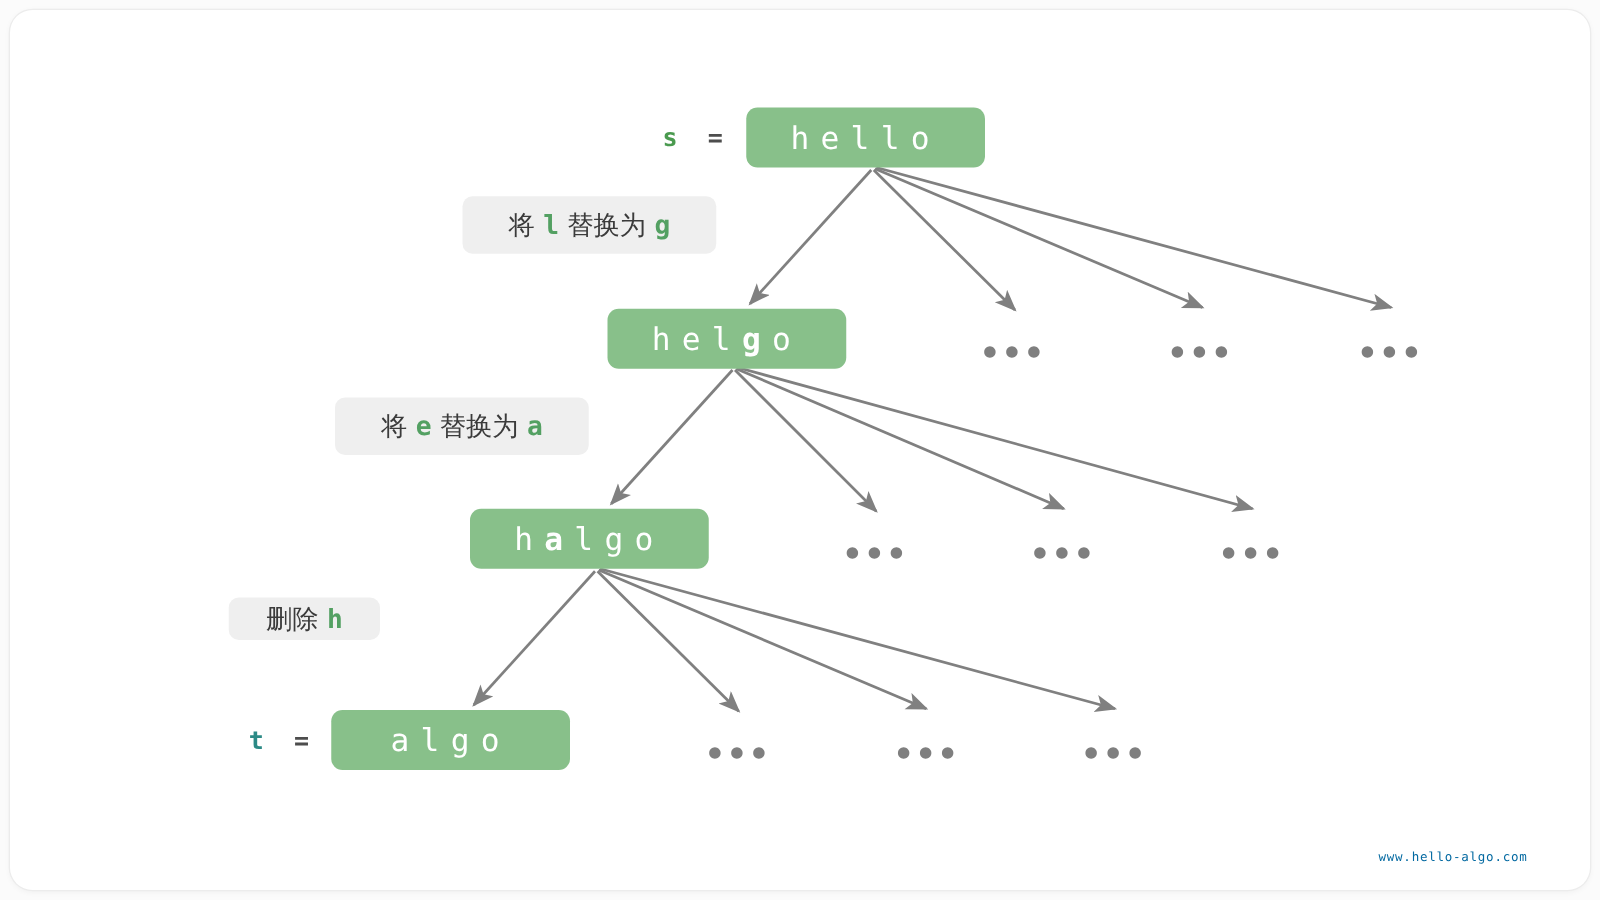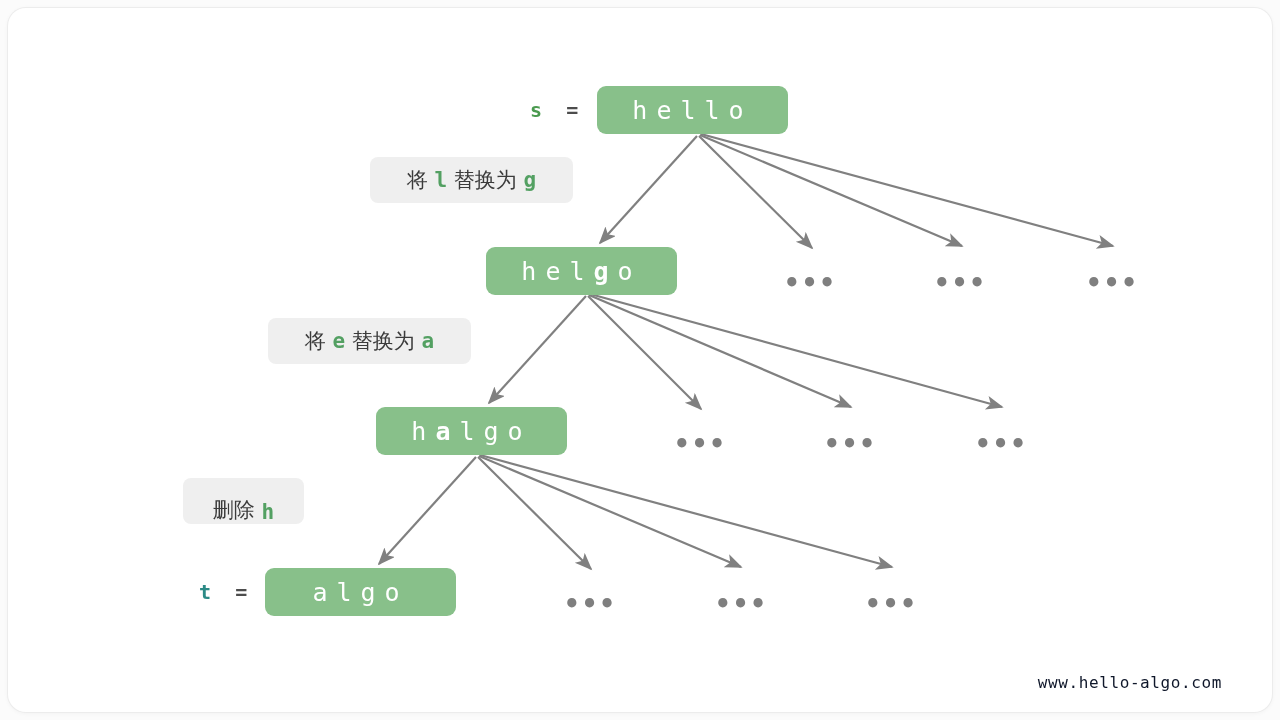--- a/index.html
+++ b/index.html
@@ -99,23 +99,23 @@
     font-weight: bold;
     letter-spacing: 1px;
     line-height: 1;
     transform: translate(-50%, -50%);
     white-space: pre;
   }
   #watermark {
     position: absolute;
     right: 58px;
     bottom: 28px;
-    color: #0f172a;
+    color: #0369a1;
     font-family: "DejaVu Sans Mono", "Liberation Mono", monospace;
-    font-size: 16px;
+    font-size: 10px;
     letter-spacing: 0.6px;
     white-space: pre;
   }
 </style>
 </head>
 <body>
 
 <div id="stage">
   <div id="card"></div>
 
@@ -149,21 +149,21 @@
       </div>
     <div id="node-layer">
         <div class="node" style="left: 597px; top: 86px; width: 191px; height: 48px; background: rgb(136, 192, 138); color: rgb(255, 255, 255);"><span class="ch">h</span><span class="ch">e</span><span class="ch">l</span><span class="ch">l</span><span class="ch">o</span></div>
         <div class="node" style="left: 486px; top: 247px; width: 191px; height: 48px; background: rgb(136, 192, 138); color: rgb(255, 255, 255);"><span class="ch">h</span><span class="ch">e</span><span class="ch">l</span><span class="ch hl">g</span><span class="ch">o</span></div>
         <div class="node" style="left: 376px; top: 407px; width: 191px; height: 48px; background: rgb(136, 192, 138); color: rgb(255, 255, 255);"><span class="ch">h</span><span class="ch hl">a</span><span class="ch">l</span><span class="ch">g</span><span class="ch">o</span></div>
         <div class="node" style="left: 265px; top: 568px; width: 191px; height: 48px; background: rgb(136, 192, 138); color: rgb(255, 255, 255);"><span class="ch">a</span><span class="ch">l</span><span class="ch">g</span><span class="ch">o</span></div>
       </div>
     <div id="chip-layer">
         <div class="chip" style="left: 370px; top: 157px; width: 203px; height: 46px; background: rgb(239, 239, 239);"><span>将</span><span> </span><span class="code" style="color: rgb(83, 160, 98);">l</span><span> </span><span>替换为</span><span> </span><span class="code" style="color: rgb(83, 160, 98);">g</span></div>
         <div class="chip" style="left: 268px; top: 318px; width: 203px; height: 46px; background: rgb(239, 239, 239);"><span>将</span><span> </span><span class="code" style="color: rgb(83, 160, 98);">e</span><span> </span><span>替换为</span><span> </span><span class="code" style="color: rgb(83, 160, 98);">a</span></div>
-        <div class="chip" style="left: 183px; top: 478px; width: 121px; height: 46px; background: rgb(239, 239, 239); align-items: flex-end;"><span>删除</span><span> </span><span class="code" style="color: rgb(83, 160, 98);">h</span></div>
+        <div class="chip" style="left: 183px; top: 478px; width: 121px; height: 34px; background: rgb(239, 239, 239);"><span>删除</span><span> </span><span class="code" style="color: rgb(83, 160, 98);">h</span></div>
       </div>
     <div id="dots-layer">
         <div class="dots" style="left: 810px; top: 283px; color: rgb(127, 127, 127);">•••</div>
         <div class="dots" style="left: 960px; top: 283px; color: rgb(127, 127, 127);">•••</div>
         <div class="dots" style="left: 1112px; top: 283px; color: rgb(127, 127, 127);">•••</div>
         <div class="dots" style="left: 700px; top: 444px; color: rgb(127, 127, 127);">•••</div>
         <div class="dots" style="left: 850px; top: 444px; color: rgb(127, 127, 127);">•••</div>
         <div class="dots" style="left: 1001px; top: 444px; color: rgb(127, 127, 127);">•••</div>
         <div class="dots" style="left: 590px; top: 604px; color: rgb(127, 127, 127);">•••</div>
         <div class="dots" style="left: 741px; top: 604px; color: rgb(127, 127, 127);">•••</div>

